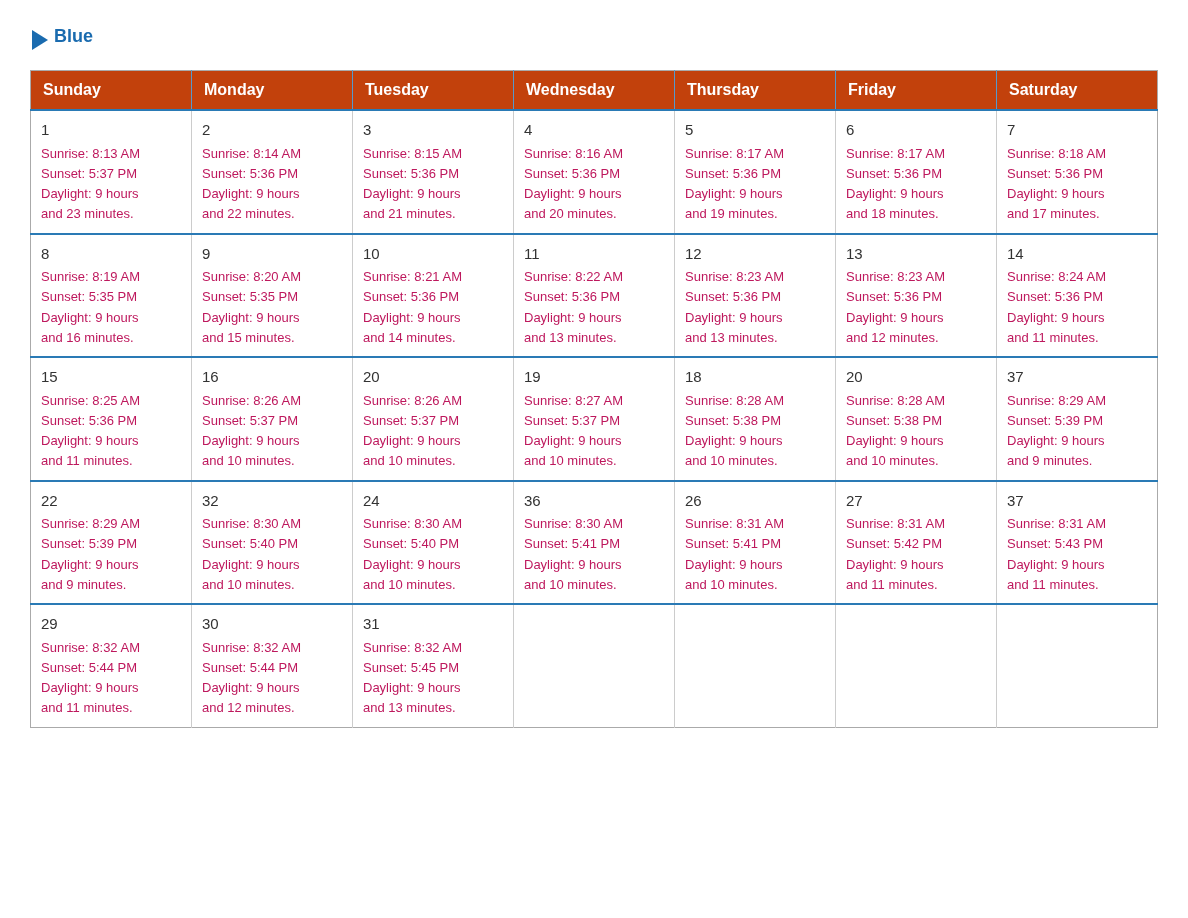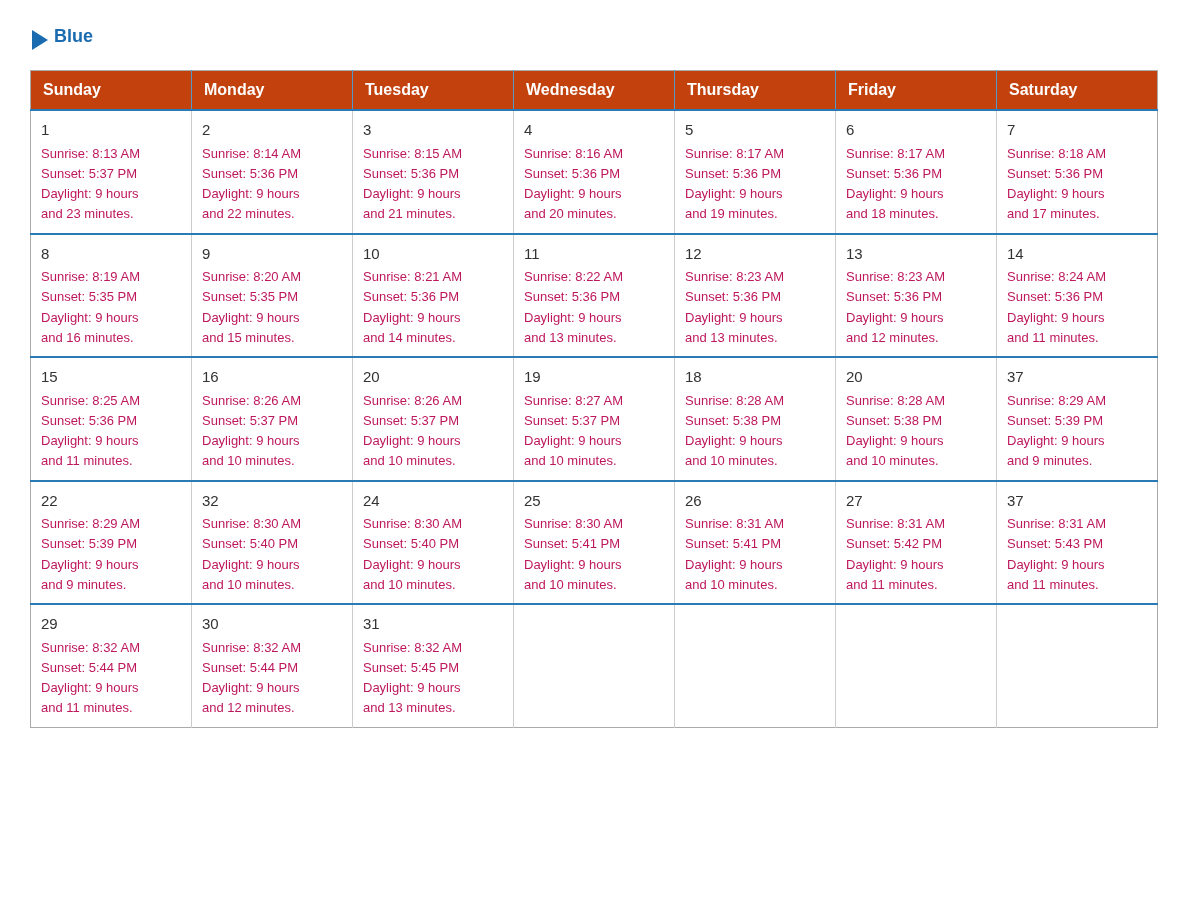--- a/index.html
+++ b/index.html
@@ -158,21 +158,21 @@
         <td><span class="day-num">20</span><span class="day-info">Sunrise: 8:26 AM<br>Sunset: 5:37 PM<br>Daylight: 9 hours<br>and 10 minutes.</span></td>
         <td><span class="day-num">19</span><span class="day-info">Sunrise: 8:27 AM<br>Sunset: 5:37 PM<br>Daylight: 9 hours<br>and 10 minutes.</span></td>
         <td><span class="day-num">18</span><span class="day-info">Sunrise: 8:28 AM<br>Sunset: 5:38 PM<br>Daylight: 9 hours<br>and 10 minutes.</span></td>
         <td><span class="day-num">20</span><span class="day-info">Sunrise: 8:28 AM<br>Sunset: 5:38 PM<br>Daylight: 9 hours<br>and 10 minutes.</span></td>
         <td><span class="day-num">37</span><span class="day-info">Sunrise: 8:29 AM<br>Sunset: 5:39 PM<br>Daylight: 9 hours<br>and 9 minutes.</span></td>
       </tr>
       <tr>
         <td><span class="day-num">22</span><span class="day-info">Sunrise: 8:29 AM<br>Sunset: 5:39 PM<br>Daylight: 9 hours<br>and 9 minutes.</span></td>
         <td><span class="day-num">32</span><span class="day-info">Sunrise: 8:30 AM<br>Sunset: 5:40 PM<br>Daylight: 9 hours<br>and 10 minutes.</span></td>
         <td><span class="day-num">24</span><span class="day-info">Sunrise: 8:30 AM<br>Sunset: 5:40 PM<br>Daylight: 9 hours<br>and 10 minutes.</span></td>
-        <td><span class="day-num">25</span><span class="day-info">Sunrise: 8:30 AM<br>Sunset: 5:41 PM<br>Daylight: 9 hours<br>and 10 minutes.</span></td>
+        <td><span class="day-num">36</span><span class="day-info">Sunrise: 8:30 AM<br>Sunset: 5:41 PM<br>Daylight: 9 hours<br>and 10 minutes.</span></td>
         <td><span class="day-num">26</span><span class="day-info">Sunrise: 8:31 AM<br>Sunset: 5:41 PM<br>Daylight: 9 hours<br>and 10 minutes.</span></td>
         <td><span class="day-num">27</span><span class="day-info">Sunrise: 8:31 AM<br>Sunset: 5:42 PM<br>Daylight: 9 hours<br>and 11 minutes.</span></td>
         <td><span class="day-num">37</span><span class="day-info">Sunrise: 8:31 AM<br>Sunset: 5:43 PM<br>Daylight: 9 hours<br>and 11 minutes.</span></td>
       </tr>
       <tr>
         <td><span class="day-num">29</span><span class="day-info">Sunrise: 8:32 AM<br>Sunset: 5:44 PM<br>Daylight: 9 hours<br>and 11 minutes.</span></td>
         <td><span class="day-num">30</span><span class="day-info">Sunrise: 8:32 AM<br>Sunset: 5:44 PM<br>Daylight: 9 hours<br>and 12 minutes.</span></td>
         <td><span class="day-num">31</span><span class="day-info">Sunrise: 8:32 AM<br>Sunset: 5:45 PM<br>Daylight: 9 hours<br>and 13 minutes.</span></td>
         <td class="empty-cell"></td>
         <td class="empty-cell"></td>

